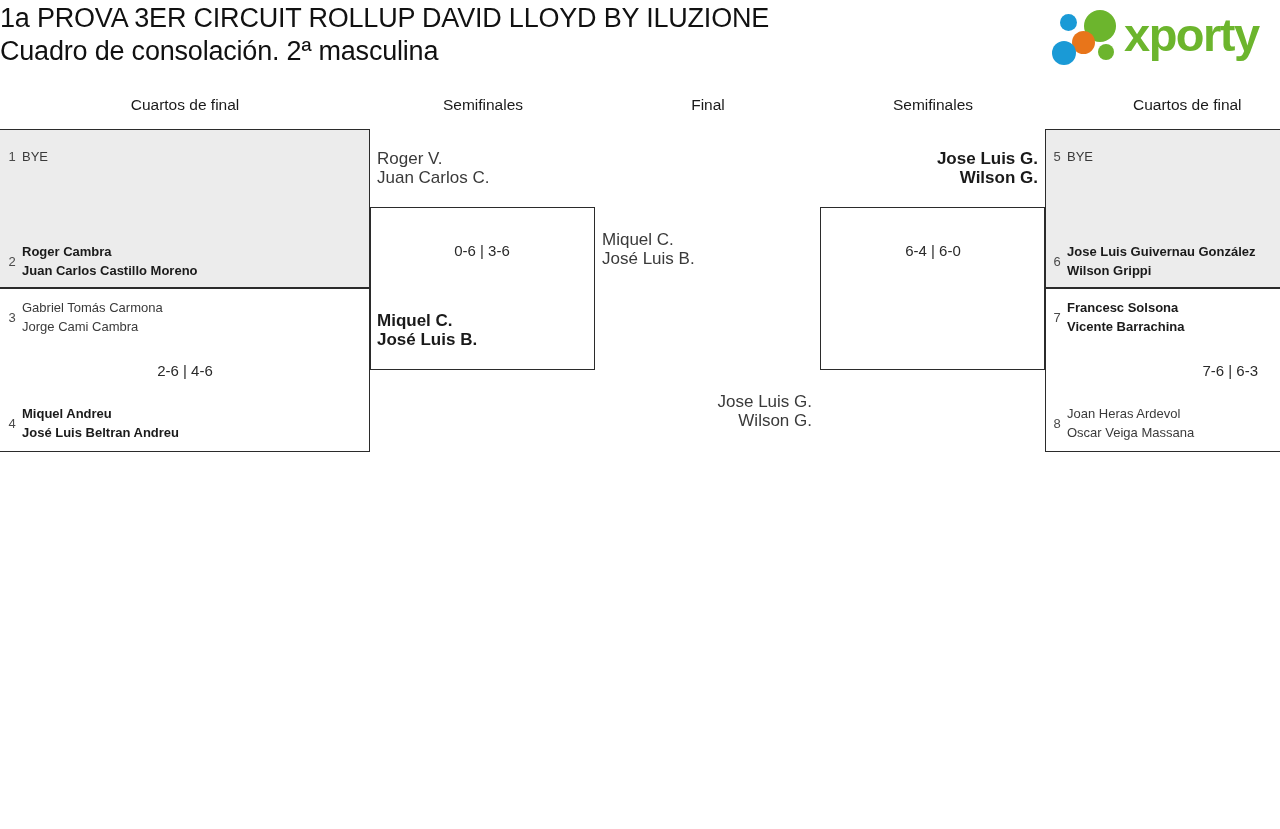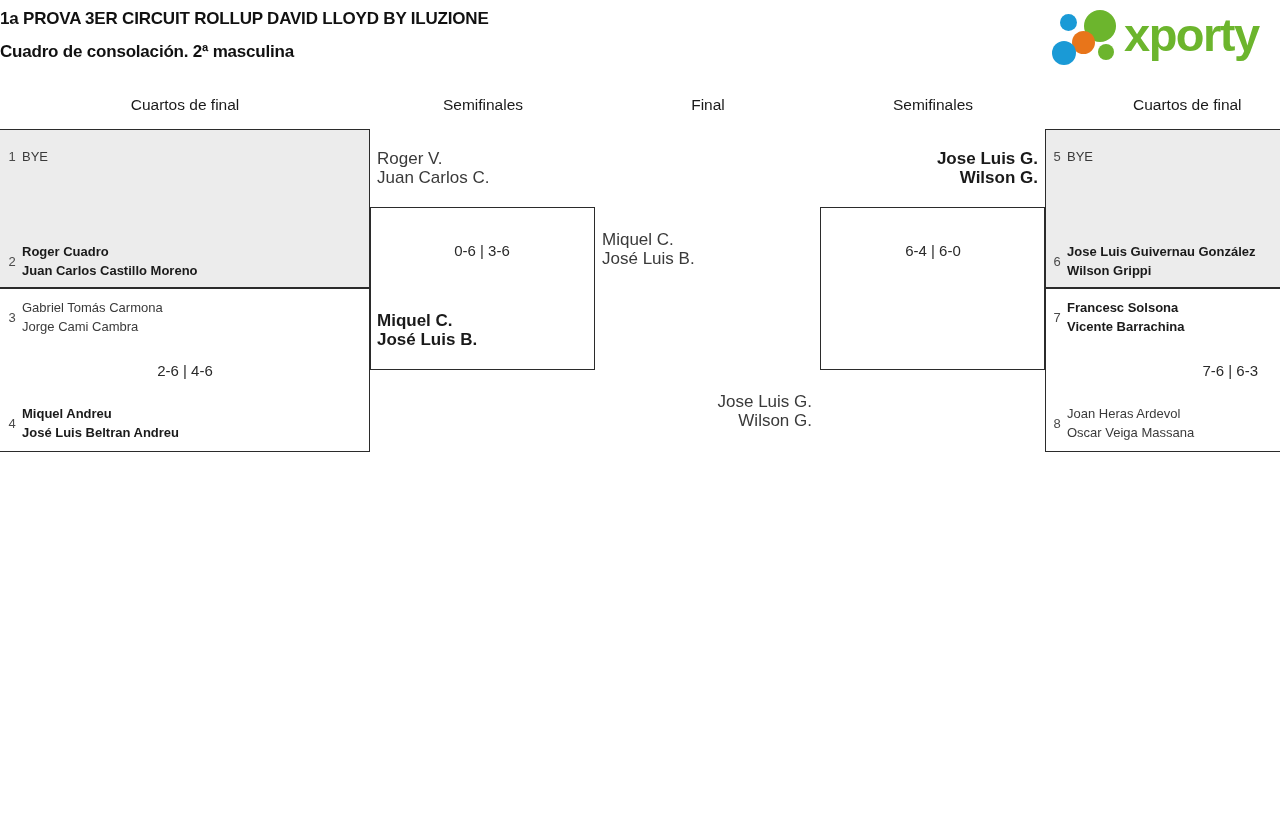--- a/index.html
+++ b/index.html
@@ -9,21 +9,21 @@
     font-family: "Liberation Sans", sans-serif;
     color: #1a1a1a;
     overflow: hidden;
   }
   .page { position: relative; width: 1280px; height: 829px; }
 
   
   .header { position: absolute; left: 0; top: 0; width: 1280px; height: 80px; }
   .title-block { position: absolute; left: 0; top: 2px; }
   .title-line {
-    font-size: 17px; font-weight: 700; line-height: 33px;
+    font-size: 27px; font-weight: 400; line-height: 33px;
     letter-spacing: -0.2px; color: #111111; white-space: nowrap;
   }
   .logo { position: absolute; right: 2px; top: 8px; width: 232px; height: 58px; }
   .logo-dots { position: absolute; left: 6px; top: 2px; width: 74px; height: 56px; }
   .dot { position: absolute; border-radius: 50%; }
   .logo-text {
     position: absolute; left: 78px; top: -2px;
     font-size: 47px; font-weight: 700; letter-spacing: -1.5px;
     color: #6cb52d; line-height: 58px;
   }
@@ -98,21 +98,21 @@
   <div class="entry" style="left:2px; top:143px; width:366px; height:26px;">
     <span class="seed">1</span>
     <span class="names lose">
       <span class="nm">BYE</span>
     </span>
   </div>
 
   <div class="entry" style="left:2px; top:240px; width:366px; height:42px;">
     <span class="seed">2</span>
     <span class="names win">
-      <span class="nm">Roger Cuadro</span>
+      <span class="nm">Roger Cambra</span>
       <span class="nm">Juan Carlos Castillo Moreno</span>
     </span>
   </div>
 
   <div class="box white" style="left:0px; top:288px; width:370px; height:164px; border-left:none;"></div>
 
   <div class="entry" style="left:2px; top:296px; width:366px; height:42px;">
     <span class="seed">3</span>
     <span class="names lose">
       <span class="nm">Gabriel Tomás Carmona</span>

